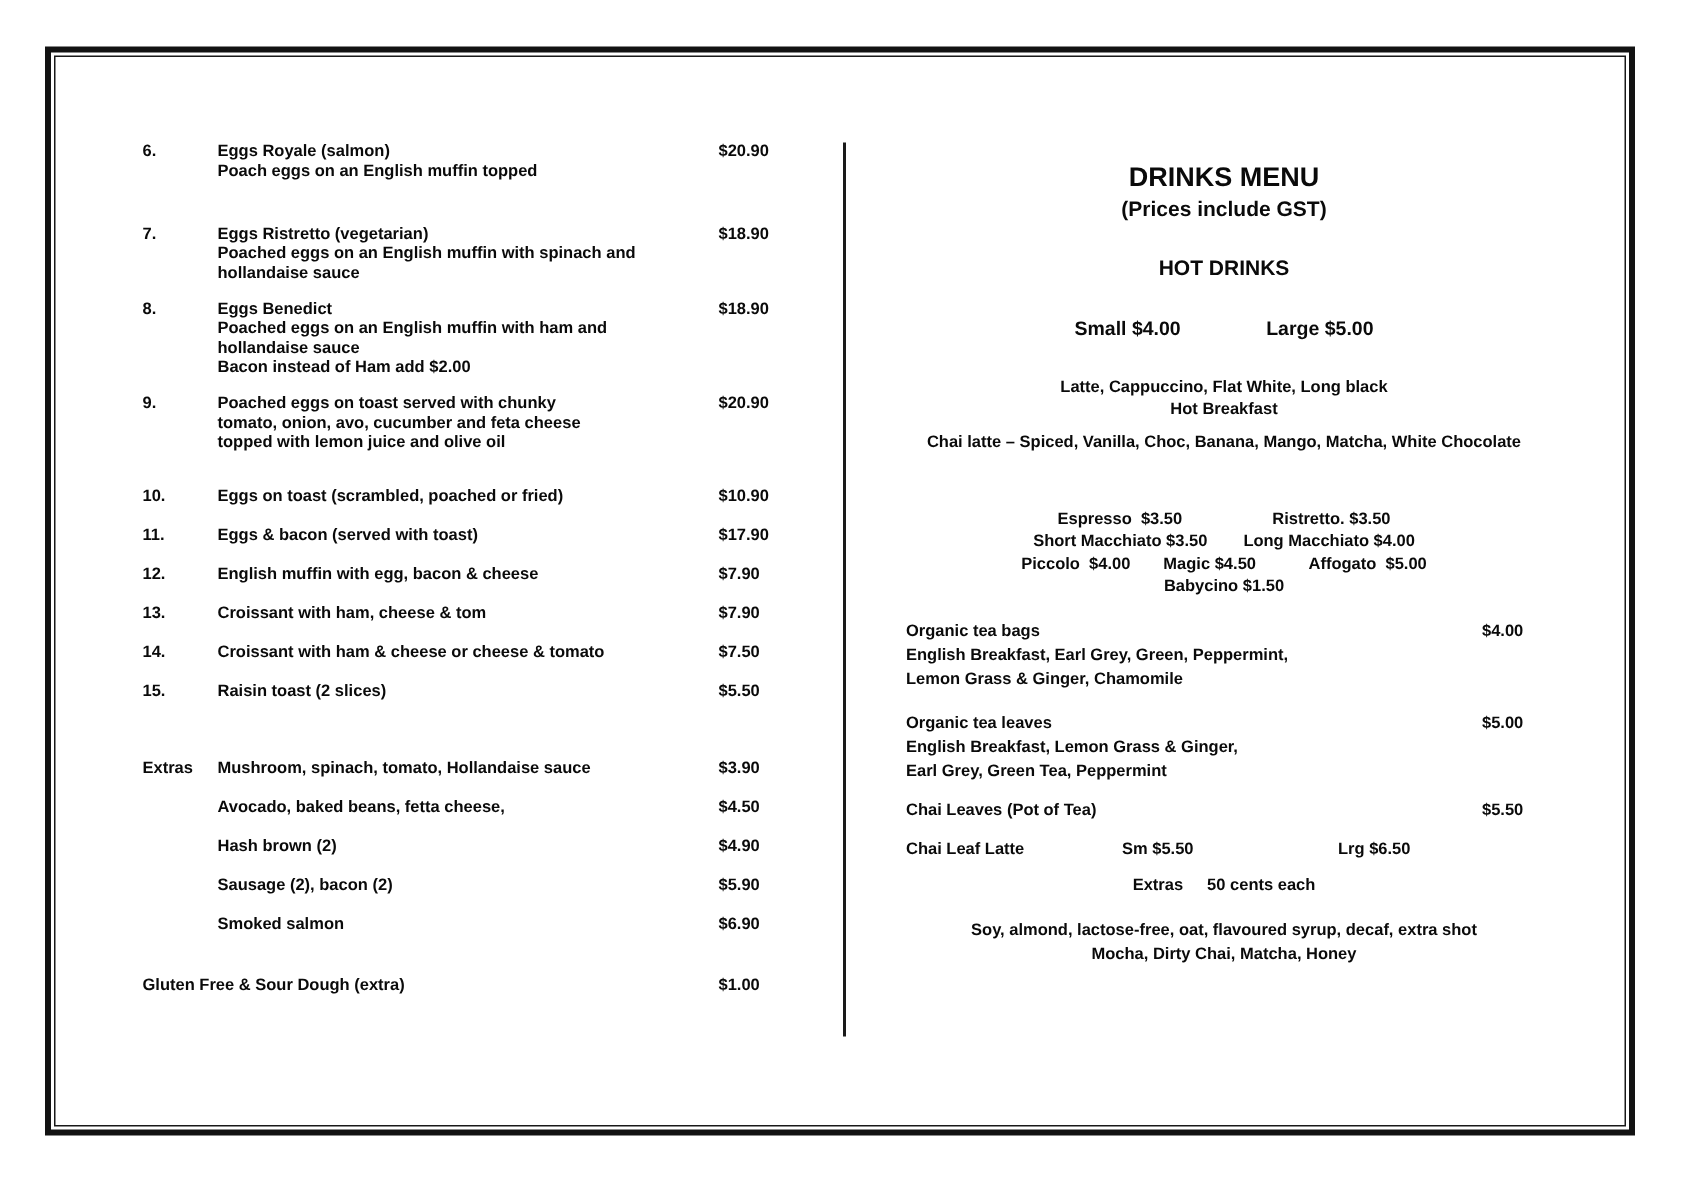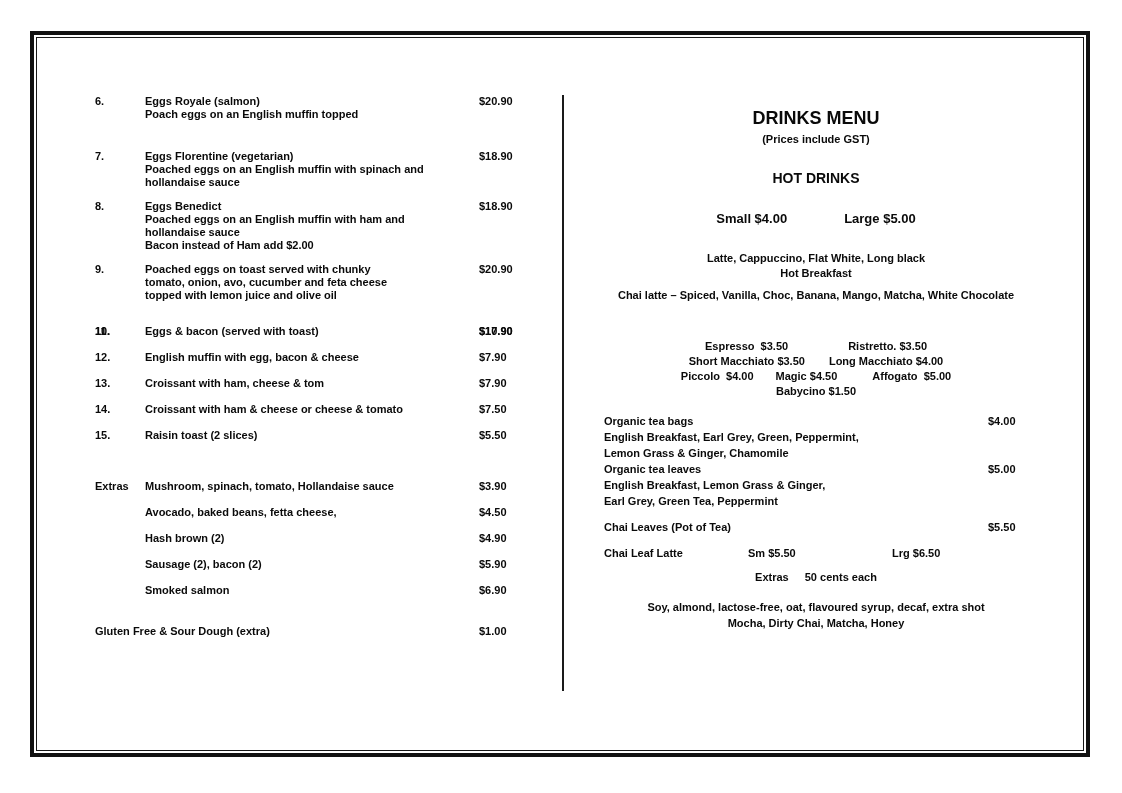--- a/index.html
+++ b/index.html
@@ -32,35 +32,35 @@
   }
   
   .rc{
     position:absolute;left:526px;top:70px;width:506px;
     font-size:11px;line-height:13px;font-weight:700;
   }
   .center{text-align:center;}
   .flexc{display:flex;justify-content:center;}
   .seg{white-space:pre;}
   .r-title{font-size:18px;line-height:20px;}
-  .r-sub{font-size:11px;line-height:16px;margin-top:3px;}
+  .r-sub{font-size:14px;line-height:16px;margin-top:3px;}
   .r-section{font-size:14px;line-height:16px;margin-top:23px;}
   .r-sizes{font-size:13px;line-height:15px;margin-top:25px;gap:57px;}
   .r-coffee1{margin-top:26px;}
   .r-coffee2{margin-top:2px;}
   .r-chai{margin-top:9px;}
   .esp1{margin-top:38px;gap:60px;}
   .esp2{margin-top:2px;gap:24px;}
   .esp3{margin-top:2px;gap:22px;}
   .esp3 .g2{margin-left:13px;}
   .esp4{margin-top:2px;}
   .lr{position:relative;padding-left:41px;line-height:16px;white-space:nowrap;}
   .rpr{position:absolute;left:425px;top:0;}
   .tea1{margin-top:15px;}
-  .tea2{}
+  .tea2{margin-top:13px;}
   .chaileaves{margin-top:12px;line-height:13px;}
   .chailatte{margin-top:13px;line-height:13px;}
   .pos-sm{position:absolute;left:185px;top:0;text-align:right;}
   .pos-lrg{position:absolute;left:329px;top:0;}
   .r-extras{margin-top:11px;gap:16px;}
   .r-soy{margin-top:17px;}
   .r-mocha{margin-top:3px;}
 </style>
 </head>
 <body>
@@ -72,21 +72,21 @@
 
       <div class="mi" style="margin-bottom:29px">
         <span class="num">6.</span>
         <div class="nm">Eggs Royale (salmon)</div>
         <div class="ds">Poach eggs on an English muffin topped</div>
         <span class="pr">$20.90</span>
       </div>
 
       <div class="mi" style="margin-bottom:11px">
         <span class="num">7.</span>
-        <div class="nm">Eggs Florentine (vegetarian)</div>
+        <div class="nm">Eggs Ristretto (vegetarian)</div>
         <div class="ds">Poached eggs on an English muffin with spinach and</div>
         <div class="ds">hollandaise sauce</div>
         <span class="pr">$18.90</span>
       </div>
 
       <div class="mi" style="margin-bottom:11px">
         <span class="num">8.</span>
         <div class="nm">Eggs Benedict</div>
         <div class="ds">Poached eggs on an English muffin with ham and</div>
         <div class="ds">hollandaise sauce</div>
@@ -97,20 +97,21 @@
       <div class="mi" style="margin-bottom:23px">
         <span class="num">9.</span>
         <div class="ds">Poached eggs on toast served with chunky</div>
         <div class="ds">tomato, onion, avo, cucumber and feta cheese</div>
         <div class="ds">topped with lemon juice and olive oil</div>
         <span class="pr">$20.90</span>
       </div>
 
       <div class="mi" style="margin-bottom:13px">
         <span class="num">10.</span>
+        <div class="nm">Eggs on toast (scrambled, poached or fried)</div>
         <span class="pr">$10.90</span>
       </div>
 
       <div class="mi" style="margin-bottom:13px">
         <span class="num">11.</span>
         <div class="nm">Eggs &amp; bacon (served with toast)</div>
         <span class="pr">$17.90</span>
       </div>
 
       <div class="mi" style="margin-bottom:13px">

